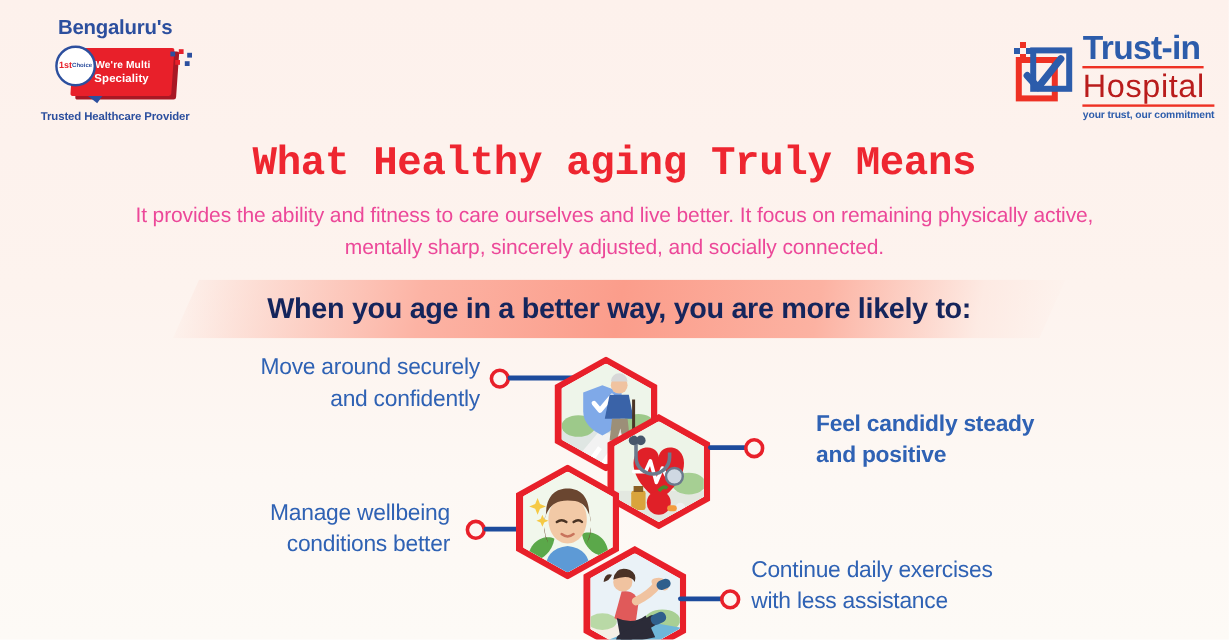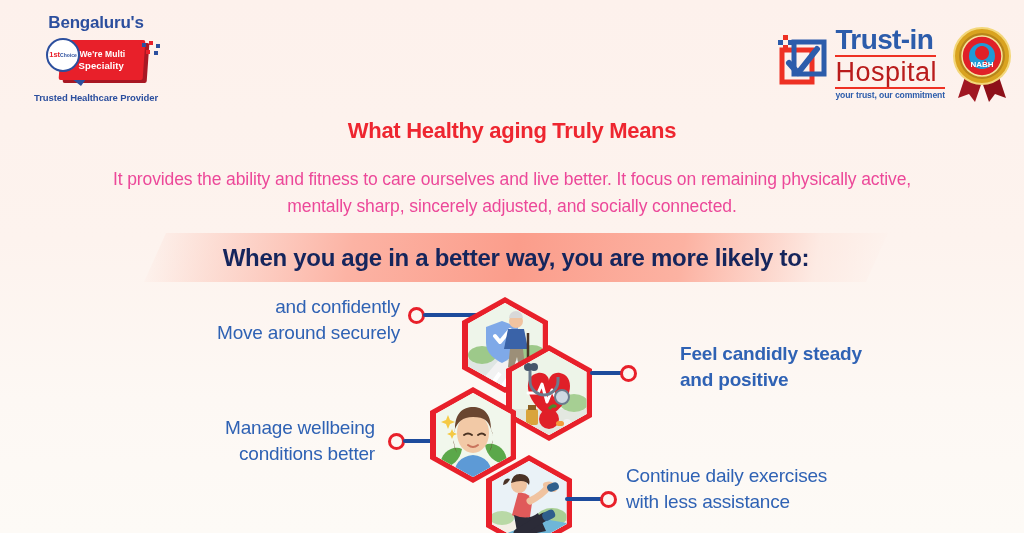--- a/index.html
+++ b/index.html
@@ -58,21 +58,21 @@
   .logo-trust{font-size:28px;font-weight:bold;color:#2c5cab;letter-spacing:-.6px;}
   .logo-rule{height:2px;background:#ee3124;width:92%;margin:1px 0 2px 0;}
   .logo-hosp{font-size:27px;color:#b91c1c;letter-spacing:.5px;}
   .logo-rule2{height:1.5px;background:#ee3124;width:100%;margin:1px 0 2px 0;}
   .logo-tag{font-size:8.6px;font-weight:bold;color:#2c5cab;letter-spacing:-.1px;}
   .seal{position:relative;width:60px;height:78px;flex:0 0 auto;}
 
   
   #page-title{
     position:absolute;left:0;top:118px;width:100%;text-align:center;
-    font-size:22px;font-weight:bold;color:#ee2630;letter-spacing:-.3px;
+    font-size:34px;font-weight:bold;color:#ee2630;letter-spacing:-.3px;font-family:Liberation Mono, monospace;
   }
   #intro-text{
     position:absolute;left:50%;transform:translateX(-50%);top:166px;width:830px;
     text-align:center;font-size:17.5px;color:#ec4899;line-height:27px;letter-spacing:-.1px;
   }
   #section-banner{
     position:absolute;left:144px;top:233px;width:744px;height:49px;
     background:linear-gradient(100deg,
        rgba(253,240,235,0) 0%, rgba(252,205,193,.55) 9%,
        #fcb3a4 28%, #fb9d8b 50%, #fcb2a2 72%,
@@ -153,45 +153,30 @@
         <rect x="9" y="11" width="5" height="5" fill="#ee3124"></rect>
       </svg>
     </div>
     <div class="logo-text">
       <div class="logo-trust">Trust-in</div>
       <div class="logo-rule"></div>
       <div class="logo-hosp">Hospital</div>
       <div class="logo-rule2"></div>
       <div class="logo-tag">your trust, our commitment</div>
     </div>
-    <div class="seal">
-      <svg width="60" height="78" viewBox="0 0 60 78">
-        <path d="M16 44 L6 74 L17 70 L23 78 L32 52 Z" fill="#a01722"></path>
-        <path d="M44 44 L54 74 L43 70 L37 78 L28 52 Z" fill="#8d1019"></path>
-        <circle cx="30" cy="32" r="28" fill="#d9a320"></circle>
-        <circle cx="30" cy="32" r="28" fill="none" stroke="#f3d779" stroke-width="2"></circle>
-        <circle cx="30" cy="32" r="23" fill="#b8851a"></circle>
-        <circle cx="30" cy="32" r="20" fill="#e02028"></circle>
-        <circle cx="30" cy="32" r="20" fill="none" stroke="#f6e59b" stroke-width="1.5"></circle>
-        <circle cx="30" cy="32" r="13" fill="#1f9ad6"></circle>
-        <path d="M30 22 a7 7 0 1 0 .1 0 M33 36 l4 5 h-7 z" fill="#e02028"></path>
-        <circle cx="30" cy="27" r="4.5" fill="#e02028"></circle>
-        <text x="30" y="43" text-anchor="middle" font-family="'Liberation Sans',sans-serif" font-size="8" font-weight="bold" fill="#ffffff">NABH</text>
-      </svg>
-    </div>
   </div>
 
   <div id="page-title">What Healthy aging Truly Means</div>
   <div id="intro-text">It provides the ability and fitness to care ourselves and live better. It focus on remaining physically active, mentally sharp, sincerely adjusted, and socially connected.</div>
   <div id="section-banner"></div>
   <div id="section-heading">When you age in a better way, you are more likely to:</div>
 
   <div class="label r" style="left:130px;top:294px;width:270px;">
+    <div>Move around securely</div>
     <div>and confidently</div>
-    <div>Move around securely</div>
   </div>
   <div class="conn-dot" style="left:408px;top:307px;"></div>
   <div class="conn-line" style="left:423px;top:313px;width:60px;"></div>
   <div class="hex" style="left:462px;top:297px;">
     <div class="hex-in">
       <svg width="75" height="84" viewBox="0 0 75 84">
         <rect width="75" height="84" fill="#eef5ea"></rect>
         <rect y="56" width="75" height="28" fill="#dfe6e3"></rect>
         <ellipse cx="14" cy="52" rx="14" ry="9" fill="#9dc98a"></ellipse>
         <ellipse cx="64" cy="50" rx="13" ry="8" fill="#9dc98a"></ellipse>

